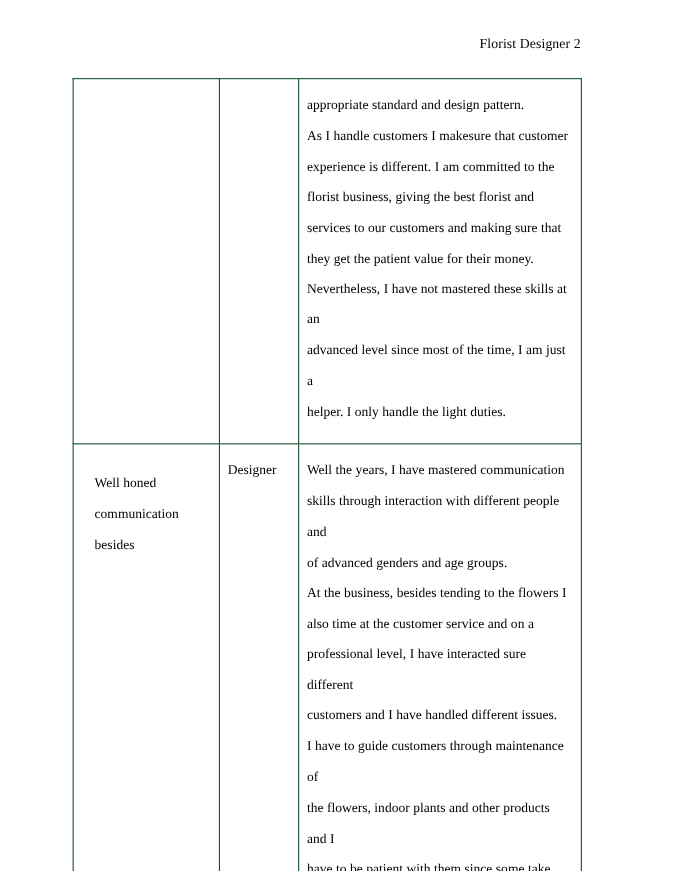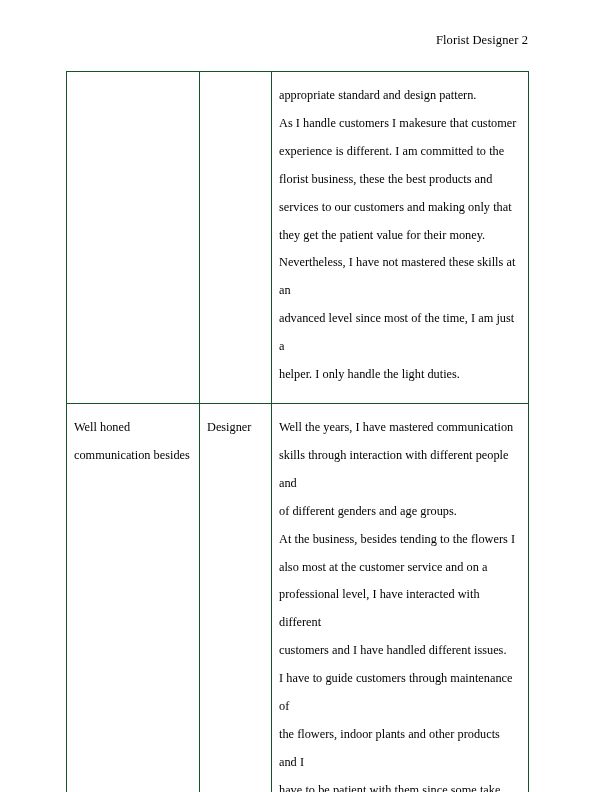--- a/index.html
+++ b/index.html
@@ -77,21 +77,21 @@
   }
   p.para + p.para {
     margin-top: 0;
   }
   
   p.para.spaced-before {
     margin-top: 27.9px;
   }
 
   p.skill-name {
-    margin: 0;
+    margin: 12px;
     line-height: 27.9px;
   }
 
   p.level-name {
     margin: 0;
     line-height: 27.9px;
   }
 </style>
 </head>
 <body>
@@ -118,22 +118,22 @@
           <div class="cell-inner"></div>
         </td>
         <td>
           <div class="cell-inner-detail">
             <p class="para">
               <span>appropriate standard and design pattern.</span>
             </p>
             <p class="para spaced-before">
               <span>As I handle customers I makesure that customer</span><br>
               <span>experience is different. I am committed to the</span><br>
-              <span>florist business, these the best products and</span><br>
-              <span>services to our customers and making only that</span><br>
+              <span>florist business, giving the best florist and</span><br>
+              <span>services to our customers and making sure that</span><br>
               <span>they get the patient value for their money.</span>
             </p>
             <p class="para spaced-before">
               <span>Nevertheless, I have not mastered these skills at an</span><br>
               <span>advanced level since most of the time, I am just a</span><br>
               <span>helper. I only handle the light duties.</span>
             </p>
           </div>
         </td>
       </tr>
@@ -150,26 +150,26 @@
         <td>
           <div class="cell-inner">
             <p class="level-name">Designer</p>
           </div>
         </td>
         <td>
           <div class="cell-inner-detail">
             <p class="para">
               <span>Well the years, I have mastered communication</span><br>
               <span>skills through interaction with different people and</span><br>
-              <span>of different genders and age groups.</span>
+              <span>of advanced genders and age groups.</span>
             </p>
             <p class="para">
               <span>At the business, besides tending to the flowers I</span><br>
-              <span>also most at the customer service and on a</span><br>
-              <span>professional level, I have interacted with different</span><br>
+              <span>also time at the customer service and on a</span><br>
+              <span>professional level, I have interacted sure different</span><br>
               <span>customers and I have handled different issues.</span>
             </p>
             <p class="para">
               <span>I have to guide customers through maintenance of</span><br>
               <span>the flowers, indoor plants and other products and I</span><br>
               <span>have to be patient with them since some take time</span><br>
               
             </p>
           </div>
         </td>

